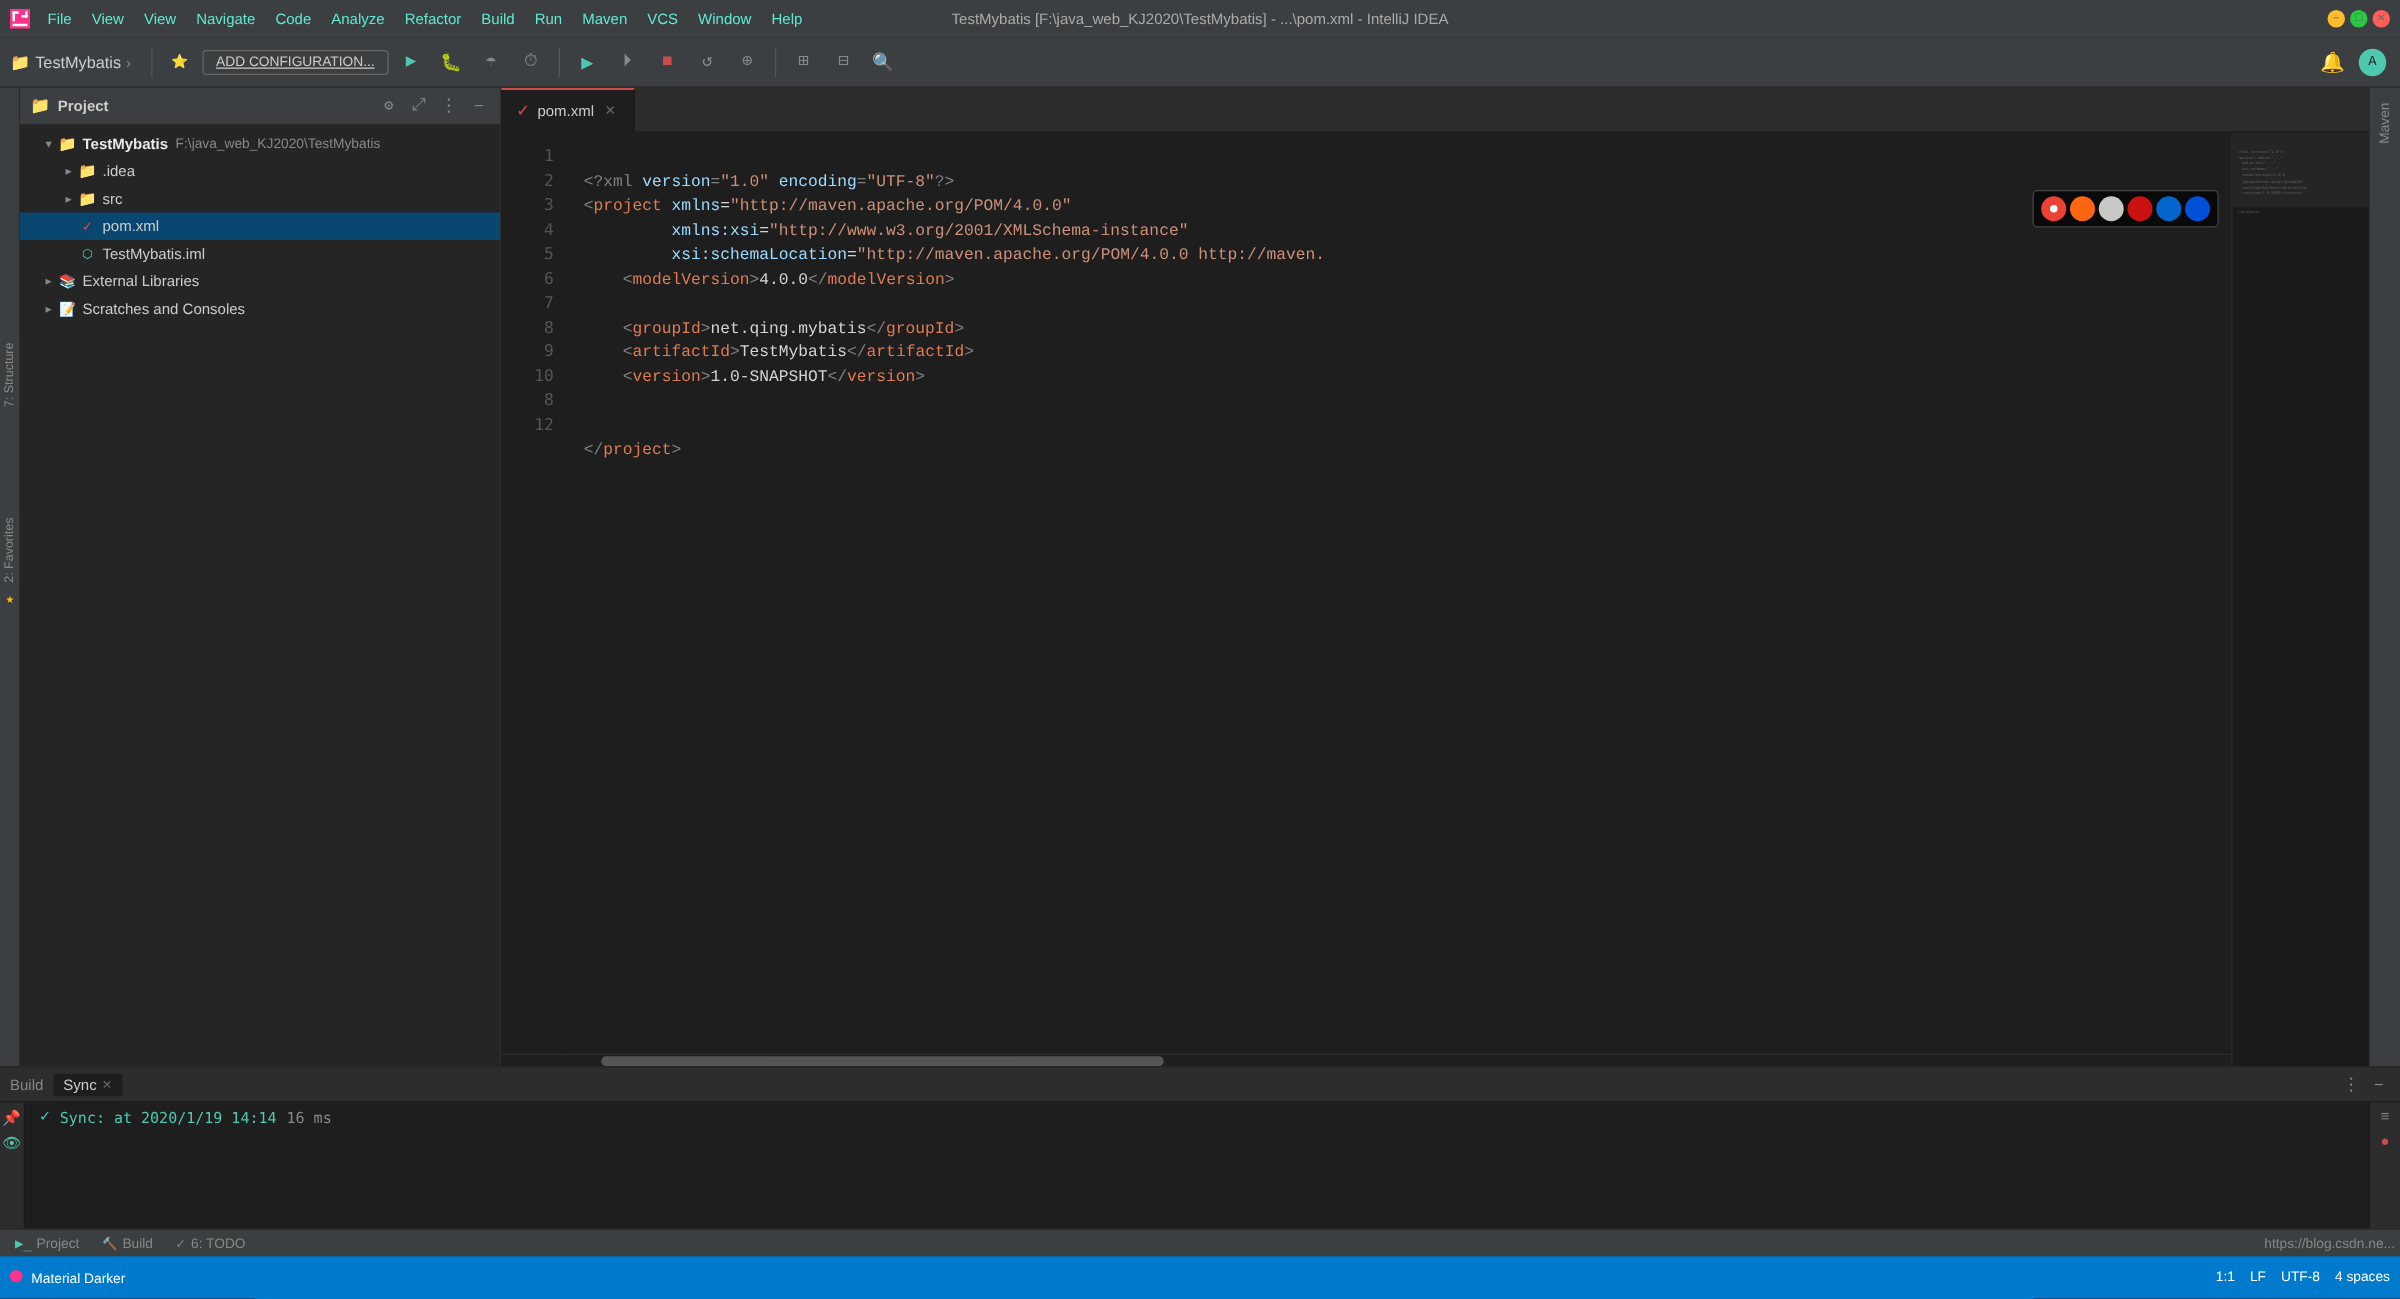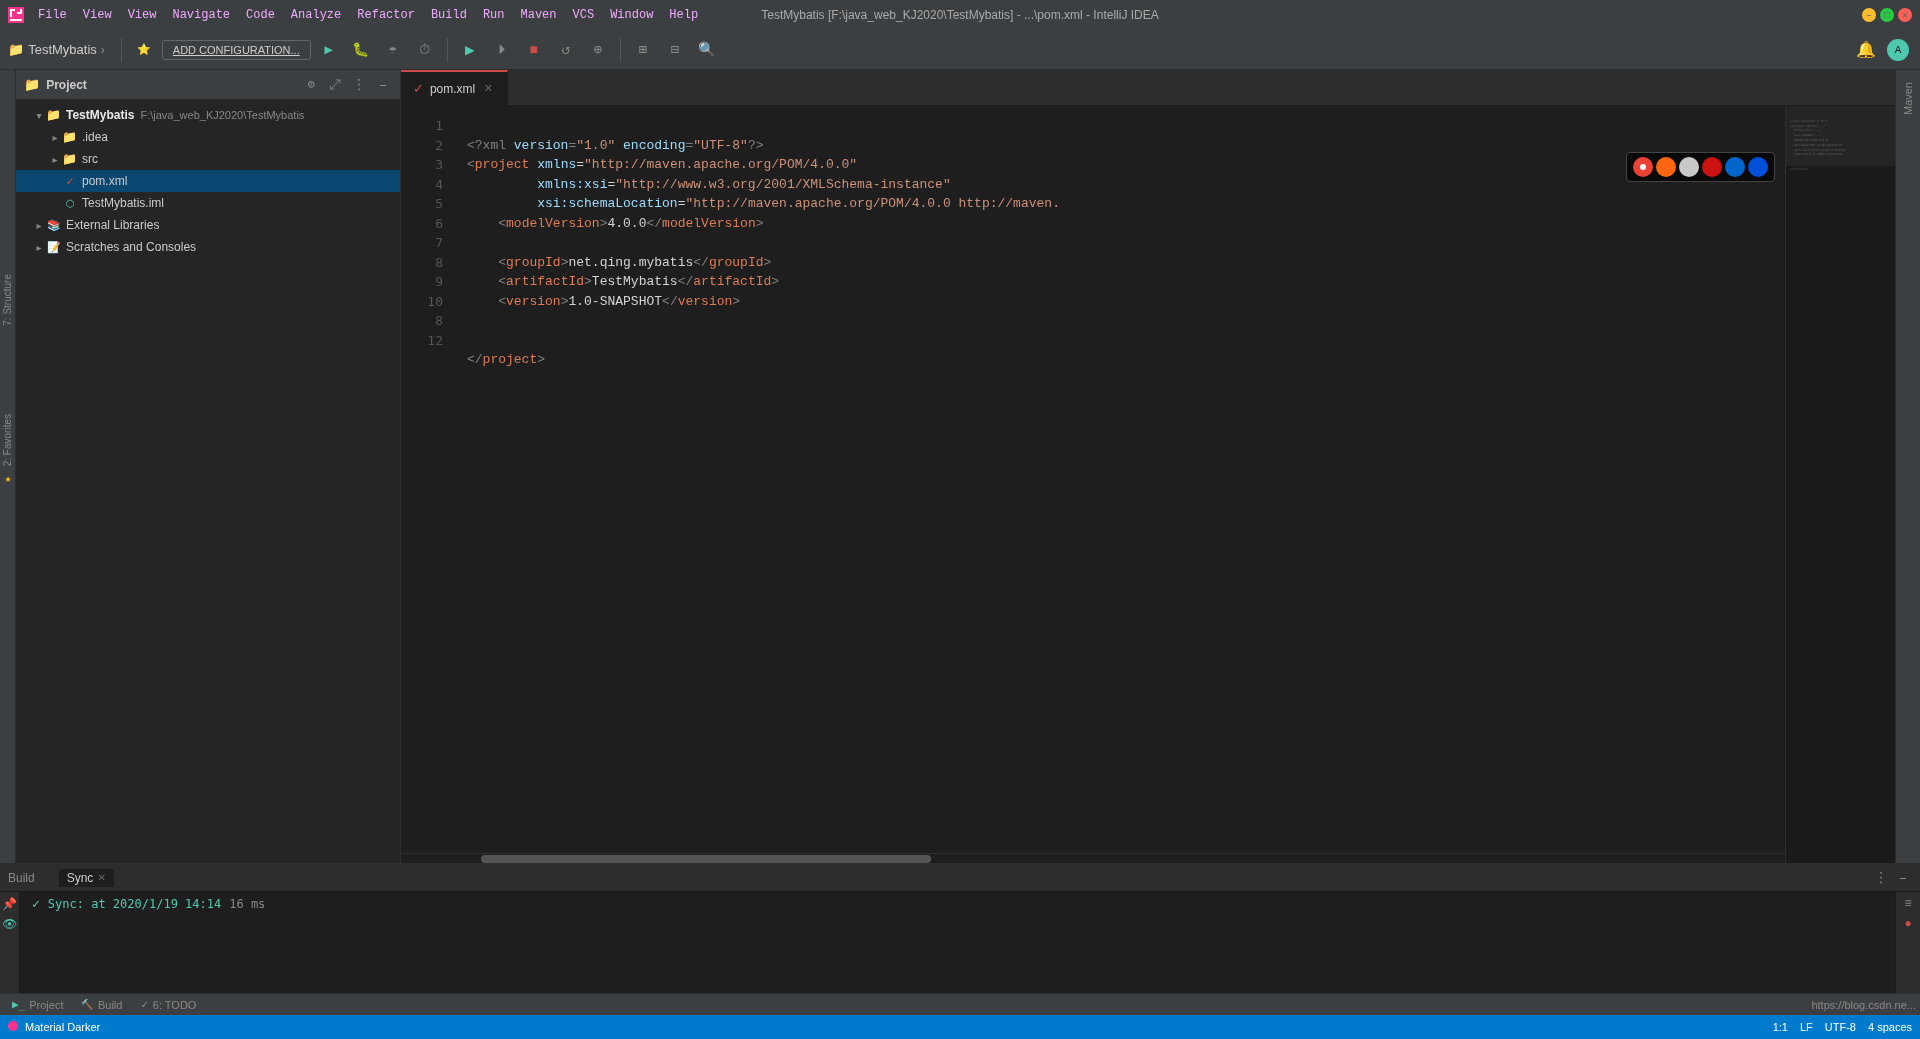--- a/index.html
+++ b/index.html
@@ -29,24 +29,24 @@
       display: flex;
       align-items: center;
       gap: 6px;
     }
     #title-bar-logo {
       width: 16px;
       height: 16px;
     }
     .menu-item {
       padding: 2px 8px;
-      color: #f0abfc;
+      color: #5eead4;
       font-size: 12px;
       cursor: pointer;
-      font-family: Liberation Mono, monospace;
+      font-family: Liberation Sans, sans-serif;
     }
     #title-bar-title {
       color: #aaa;
       font-size: 12px;
       font-family: 'Segoe UI', Arial, sans-serif;
       position: absolute;
       left: 50%;
       transform: translateX(-50%);
     }
     #title-bar-controls {
@@ -394,21 +394,20 @@
     .bottom-tab {
       display: flex;
       align-items: center;
       gap: 4px;
       padding: 2px 8px;
       font-size: 12px;
       font-family: 'Segoe UI', Arial, sans-serif;
       color: #888;
       cursor: pointer;
       border-radius: 3px 3px 0 0;
-      margin-left: 16px;
     }
     .bottom-tab.active {
       color: #ccc;
       background: #1e1e1e;
     }
     .bottom-tab-close {
       font-size: 10px;
       color: #666;
       cursor: pointer;
     }
@@ -453,21 +452,21 @@
       flex-direction: column;
       align-items: center;
       padding: 4px 0;
       gap: 4px;
       border-left: 1px solid #1a1a1a;
     }
 
     
     #status-bar {
       background: #007acc;
-      height: 24px;
+      height: 34px;
       display: flex;
       align-items: center;
       padding: 0 8px;
       gap: 12px;
       flex-shrink: 0;
     }
     .status-item {
       color: #fff;
       font-size: 11px;
       font-family: 'Segoe UI', Arial, sans-serif;

